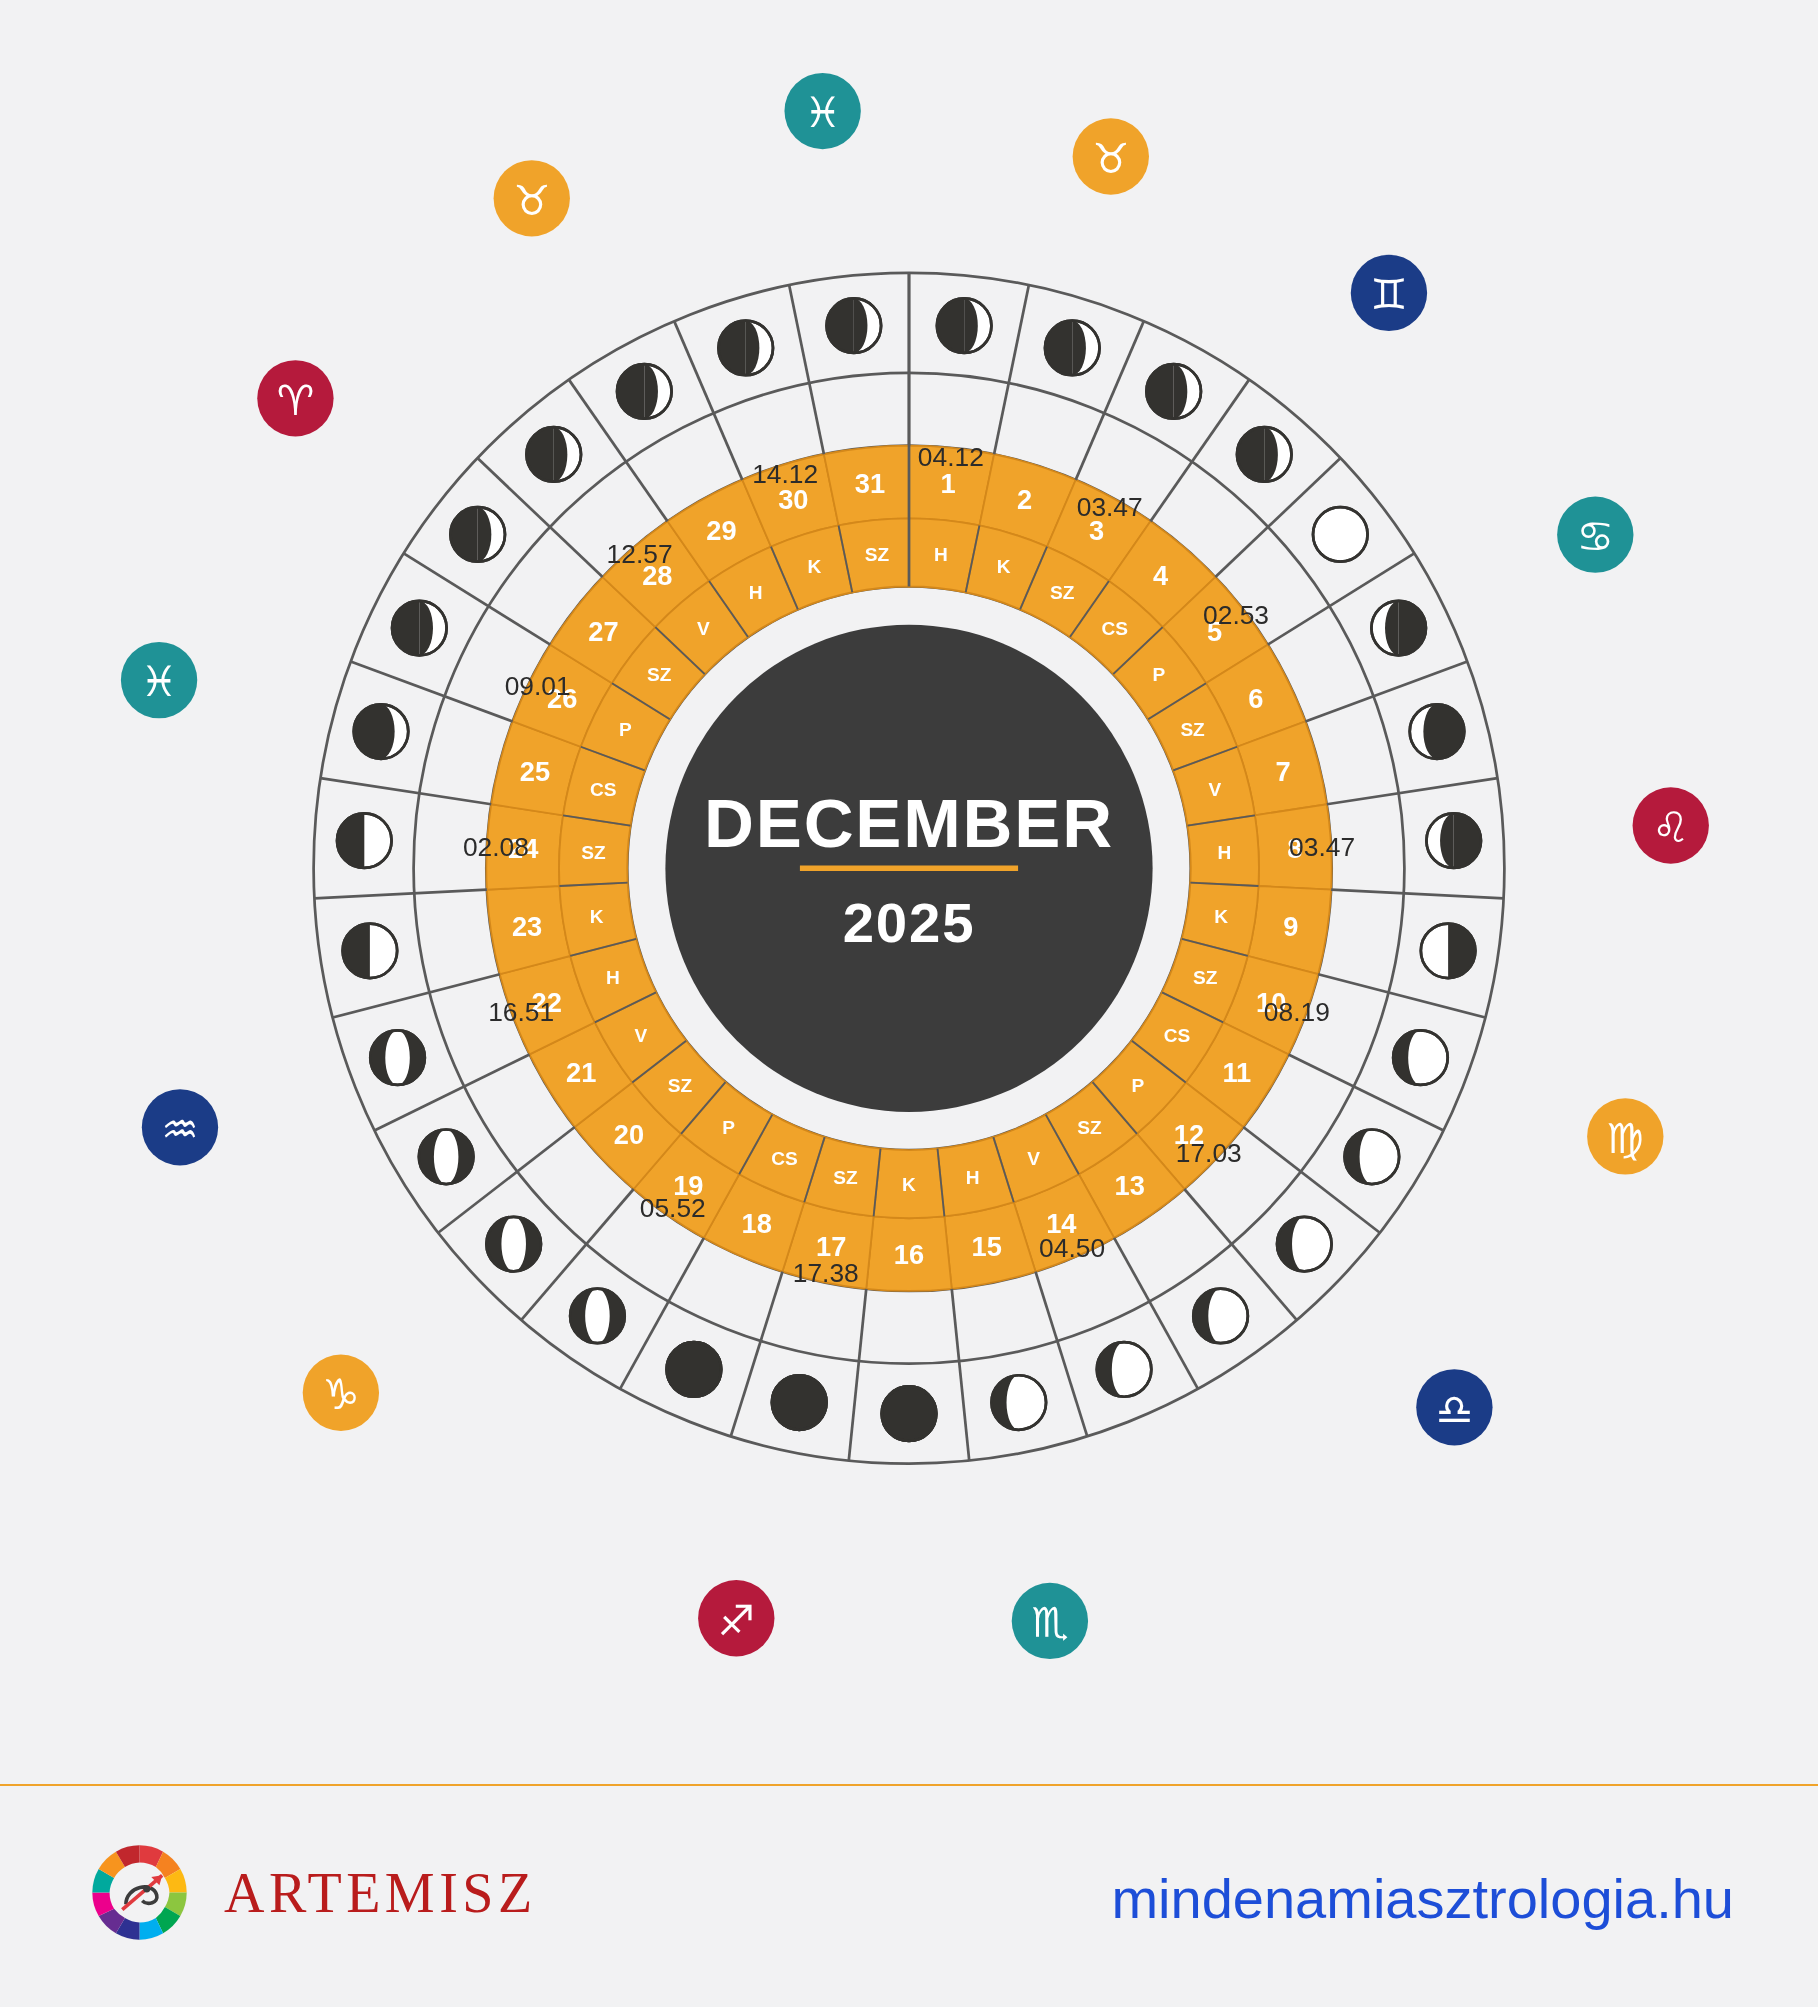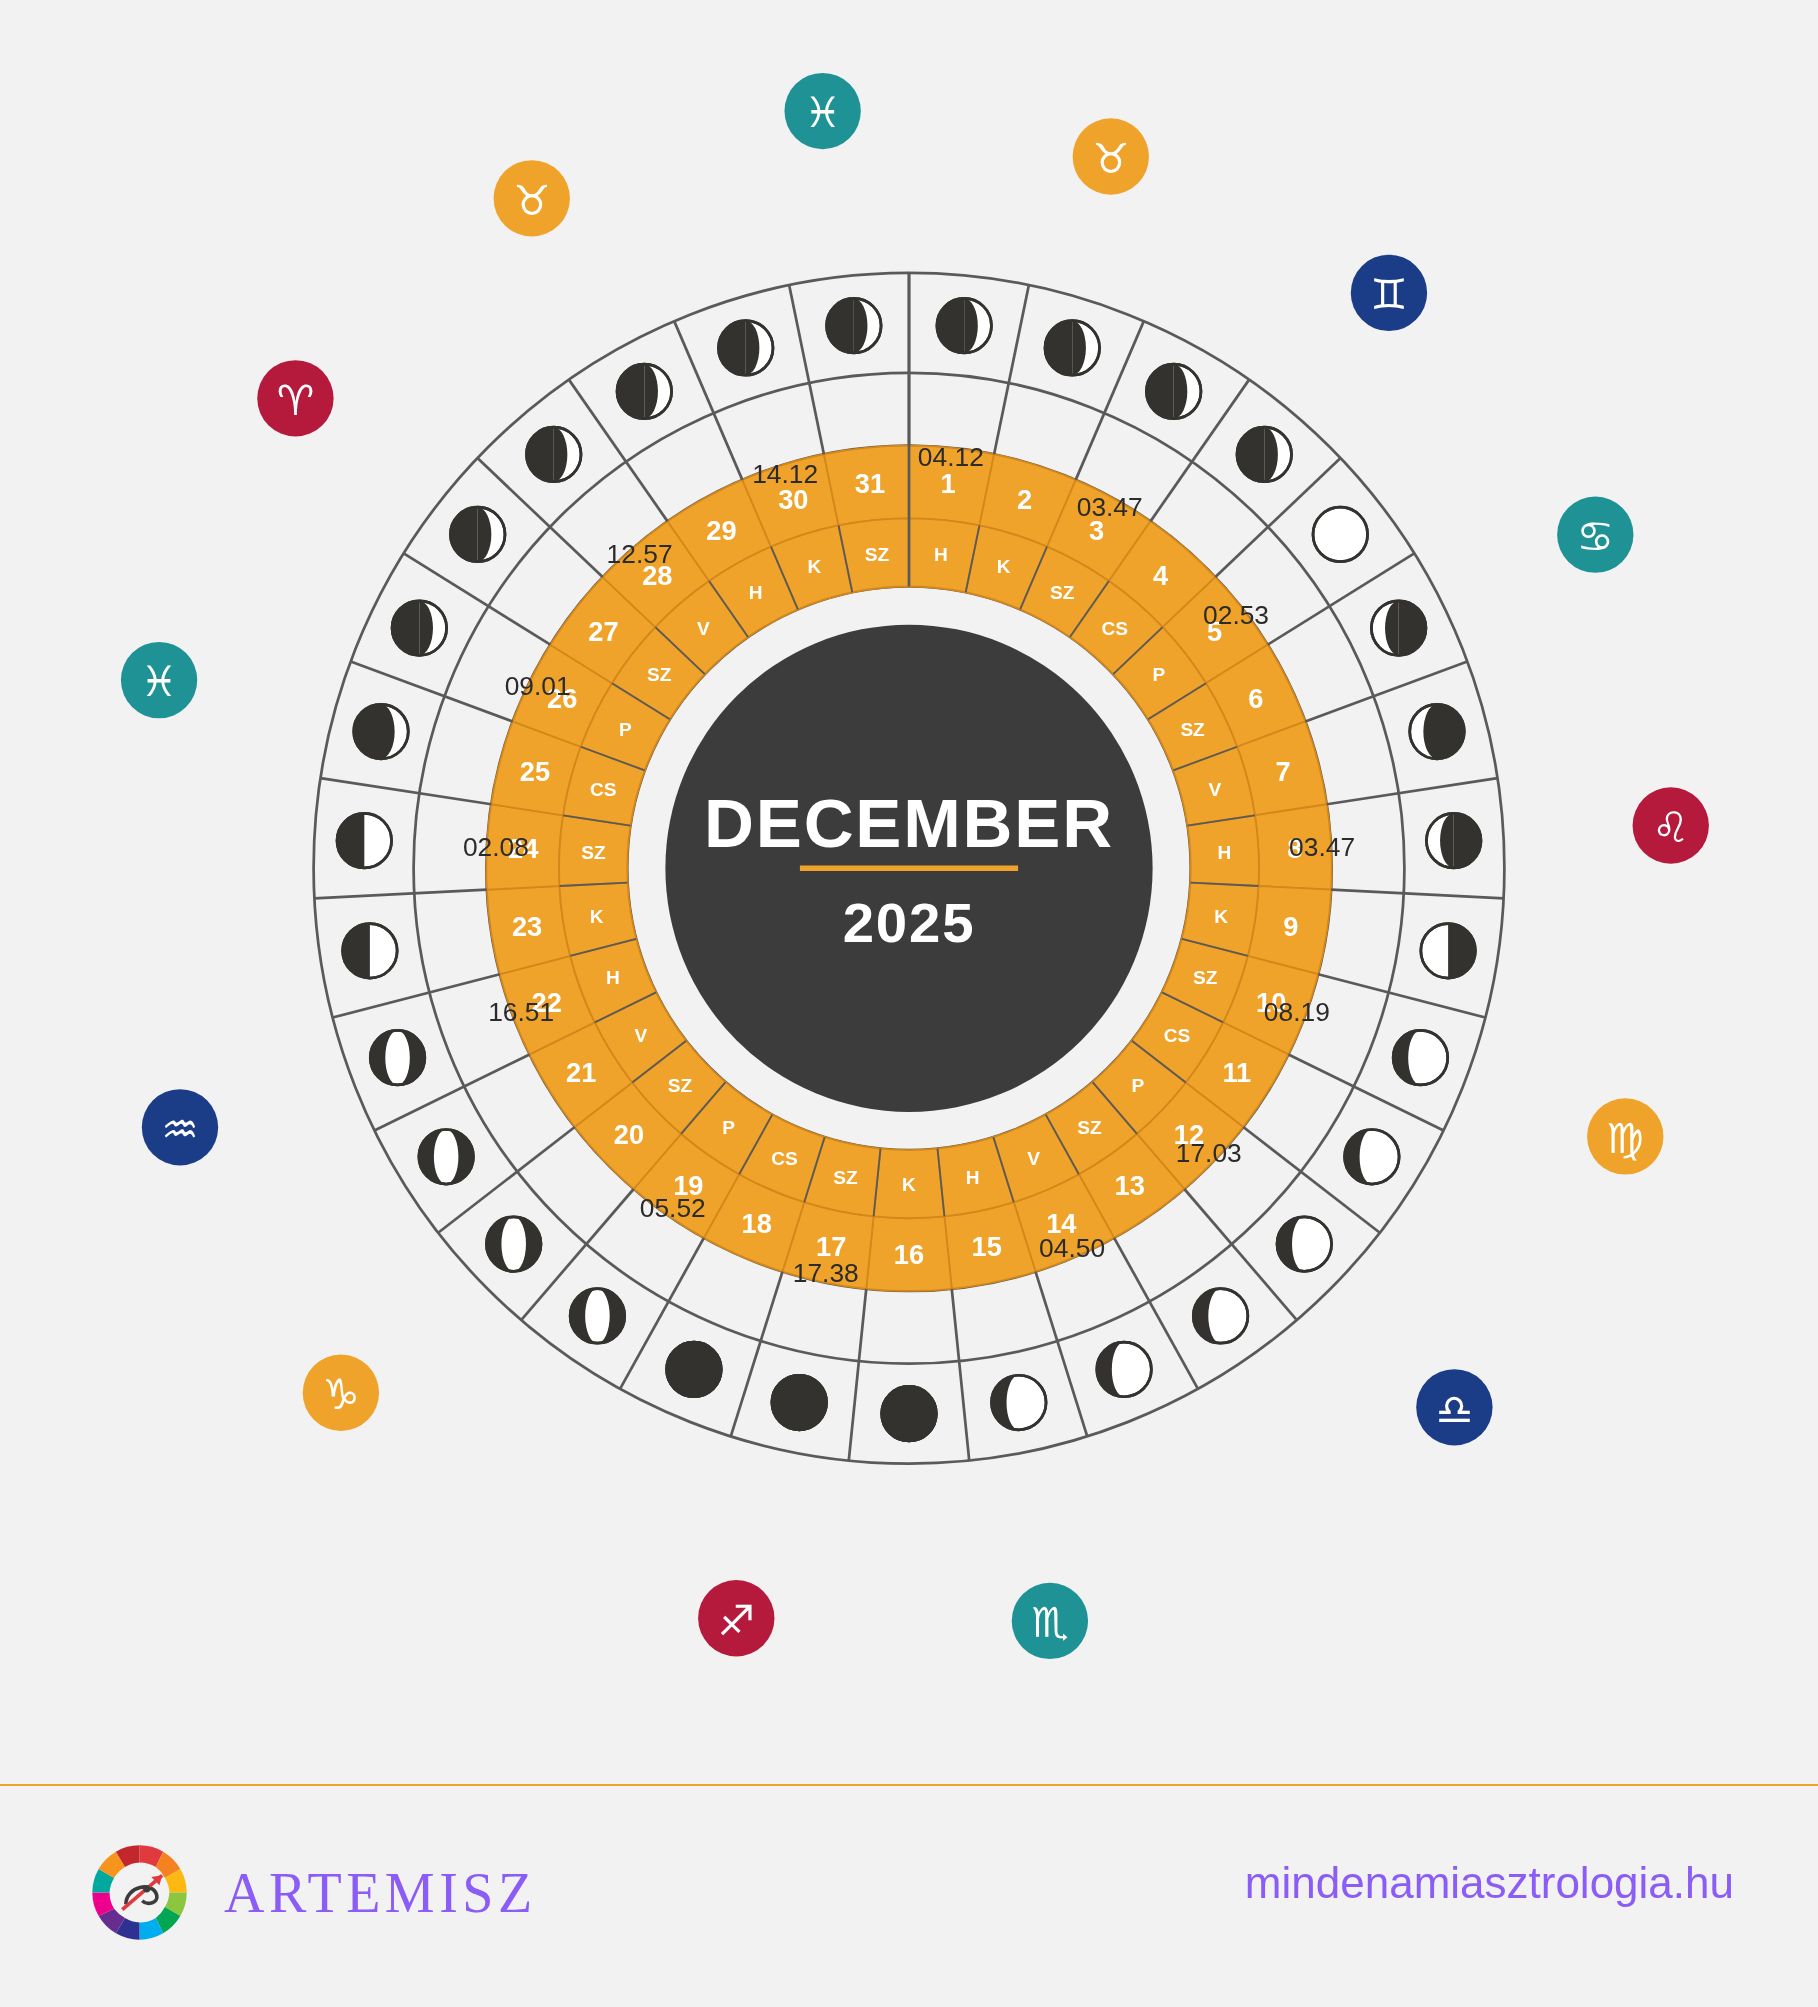--- a/index.html
+++ b/index.html
@@ -48,26 +48,26 @@
   #footer{
     position:absolute;left:0;top:1784px;width:1818px;height:224px;
     border-top:2.7px solid #f0a32a;
     background:#f2f2f3;
   }
   #brand{
     position:absolute;left:86px;top:53px;display:flex;align-items:center;gap:31px;
   }
   #brand-name{
     font-family:"Liberation Serif", serif;
-    font-size:56px;letter-spacing:4.5px;color:#8b5cf6;
+    font-size:56px;letter-spacing:4.5px;color:#b91c1c;
   }
   #site-url{
-    position:absolute;right:84px;top:72px;
-    font-family:"Liberation Sans", sans-serif;
-    font-size:44px;color:#8b5cf6;
+    position:absolute;right:84px;top:80px;
+    font-family:"Liberation Sans", sans-serif;
+    font-size:56px;color:#1d4ed8;
   }
 </style>
 </head>
 <body>
 
 <div id="wheel-wrap">
   <svg id="wheel" width="1818" height="1782" viewBox="0 0 2000 1960">
     <g id="rings">
         <circle cx="1000" cy="955" r="655" fill="none" stroke="#5a5a5a" stroke-width="3"></circle>
         <circle cx="1000" cy="955" r="545" fill="none" stroke="#5a5a5a" stroke-width="3"></circle>

